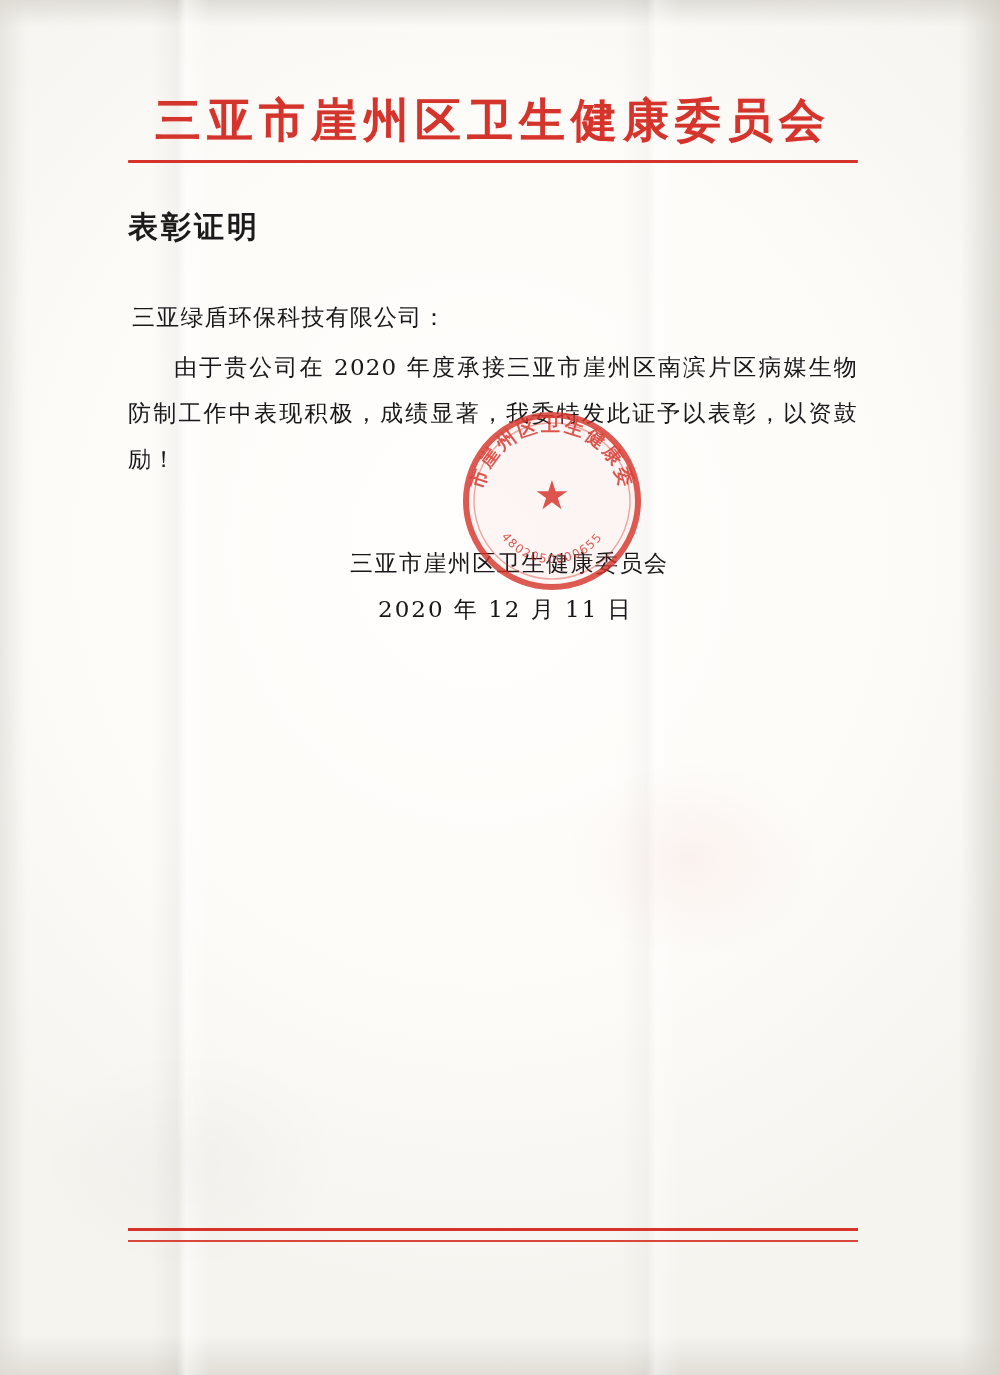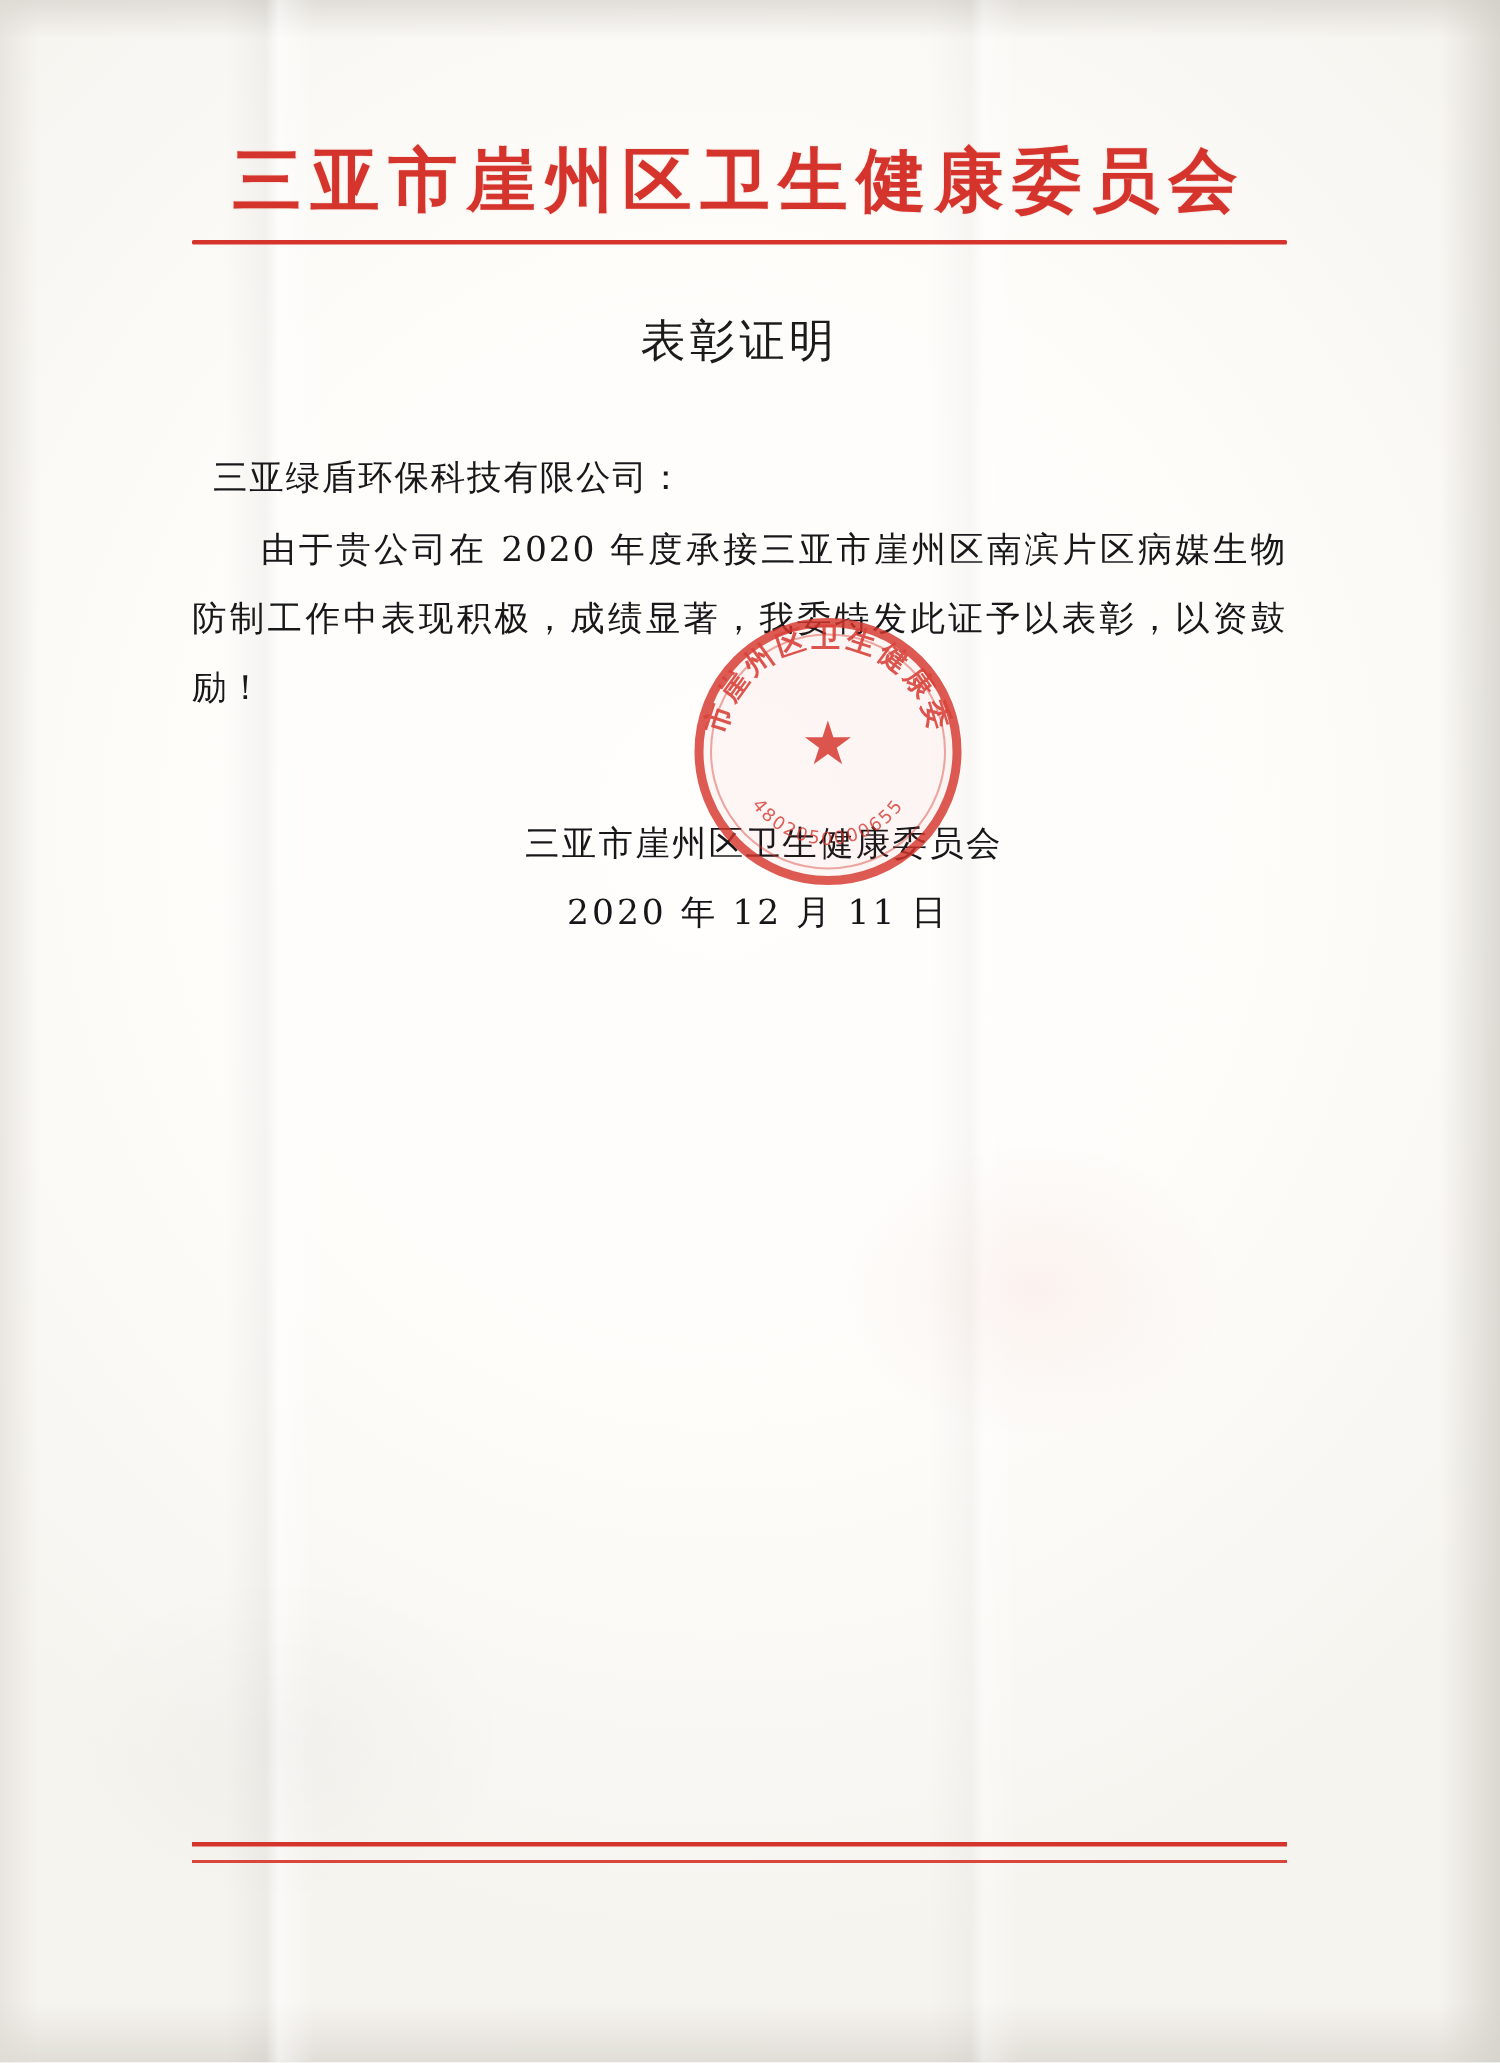--- a/index.html
+++ b/index.html
@@ -80,38 +80,37 @@
 
   .rule {
     height: 3px;
     background: #d5342c;
     margin-top: 12px;
     width: 100%;
     border-radius: 1px;
   }
 
   .doc-title {
-    text-align: center;
     font-size: 30px;
-    font-weight: normal;
+    font-weight: bold;
     letter-spacing: 3px;
     color: #1b1b1b;
     margin-top: 44px;
     font-family: "DejaVu Serif", "Liberation Serif", serif;
   }
 
   .body-text {
     margin-top: 48px;
     font-size: 23px;
     color: #18181a;
     line-height: 2.0;
     letter-spacing: 1.2px;
     font-family: "DejaVu Serif", "Liberation Serif", serif;
   }
-  .salutation { margin: 0 0 2px 14px; }
+  .salutation { margin: 0 0 2px 4px; font-family: Liberation Mono, monospace; }
   .para {
     margin: 0;
     text-indent: 2em;
     text-align: justify;
     text-justify: inter-ideograph;
   }
 
   
   .signature {
     position: absolute;

